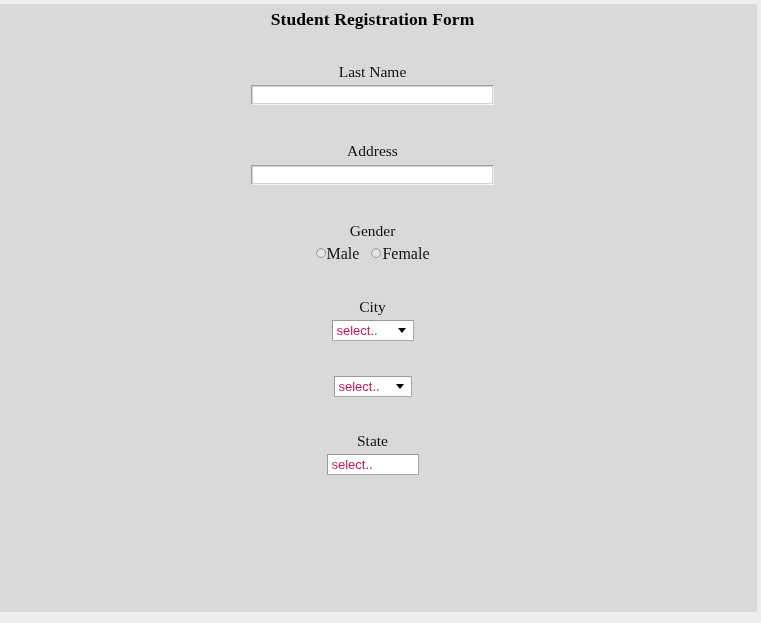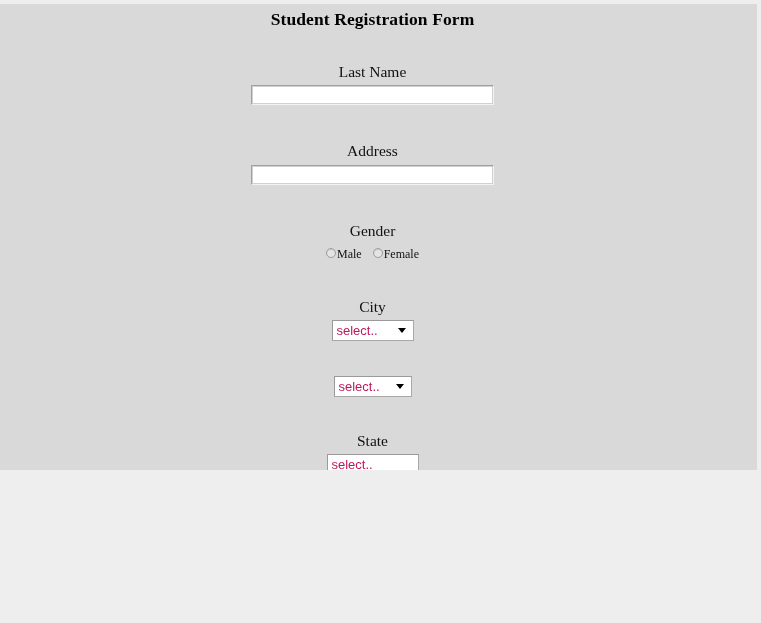--- a/index.html
+++ b/index.html
@@ -14,21 +14,21 @@
     height: 623px;
     overflow: hidden;
     background: #eeeeee;
     font-family: "Liberation Serif", "DejaVu Serif", serif;
   }
   .page-frame {
     position: absolute;
     left: 0;
     top: 4px;
     width: 757px;
-    height: 466px;
+    height: 608px;
     background: #d9d9d9;
     overflow: hidden;
   }
   .form-root {
     position: relative;
     width: 100%;
     padding-top: 0px;
     box-sizing: border-box;
   }
   .form-title {
@@ -111,21 +111,21 @@
     border-right: 4.5px solid transparent;
     border-top: 5.5px solid #000000;
   }
   .sel-city     { width: 82px; }
   .sel-course   { width: 78px; }
   .sel-state    { width: 92px; }
 
   .radio-row {
     text-align: center;
     font-family: "Liberation Serif", "DejaVu Serif", serif;
-    font-size: 12px;
+    font-size: 16px;
     line-height: 18px;
     color: #111111;
     white-space: nowrap;
   }
   .radio-item {
     display: inline-block;
     white-space: nowrap;
     margin: 0 4px;
   }
   .radio-dot {

